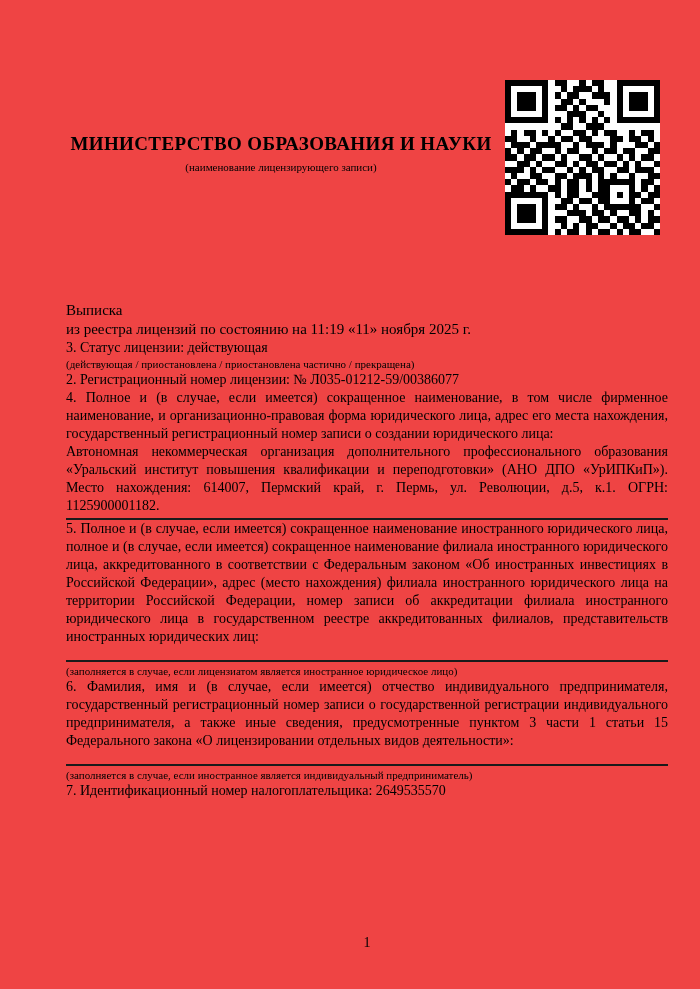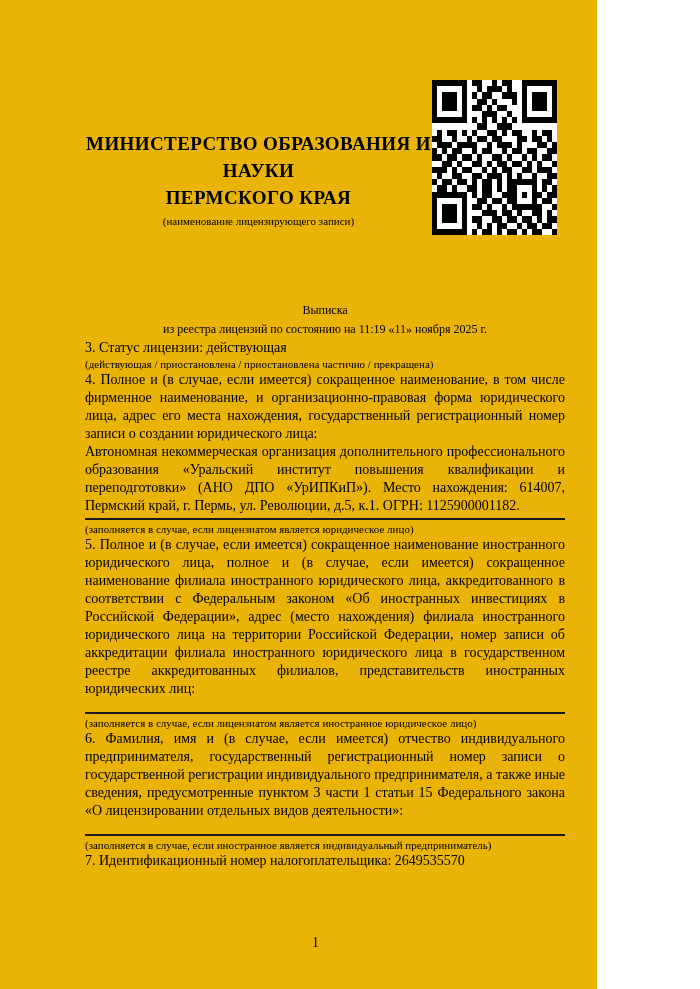--- a/index.html
+++ b/index.html
@@ -2,28 +2,28 @@
 <html lang="ru"><head>
 <meta charset="utf-8">
 <style>
   html, body {
     margin: 0;
     padding: 0;
     background: #ffffff;
   }
   .page {
     position: relative;
-    width: 597px;
+    width: 700px;
     height: 989px;
     box-sizing: border-box;
-    background: #eab308;
+    background: #ef4444;
     color: #000000;
     font-family: "Liberation Serif", "DejaVu Serif", serif;
     font-size: 14px;
-    padding: 0 32px 0 85px;
+    padding: 0 32px 0 66px;
     overflow: hidden;
   }
 
   
   .header-row {
     display: flex;
     justify-content: space-between;
     align-items: flex-start;
     margin-top: 80px;
   }
@@ -50,22 +50,22 @@
     display: grid;
     grid-template-columns: repeat(25, 1fr);
     grid-template-rows: repeat(25, 1fr);
     background: #ffffff;
   }
   .qr .m1 { background: #000000; }
 
   
   .doc-title {
     margin-top: 66px;
-    text-align: center;
-    font-size: 12px;
+    text-align: left;
+    font-size: 15px;
     line-height: 19px;
   }
 
   
   p.body {
     margin: 0;
     line-height: 18px;
   }
   .just { text-align: justify; }
   .center-caption {
@@ -97,21 +97,20 @@
   }
 </style>
 </head>
 <body>
 
 <div class="page">
 
   <div class="header-row">
     <div class="ministry-block">
       <div class="ministry-name">МИНИСТЕРСТВО ОБРАЗОВАНИЯ И НАУКИ</div>
-      <div class="ministry-name">ПЕРМСКОГО КРАЯ</div>
       <div class="ministry-caption">(наименование лицензирующего записи)</div>
     </div>
     <div class="qr">
         <div class="m1"></div>
         <div class="m1"></div>
         <div class="m1"></div>
         <div class="m1"></div>
         <div class="m1"></div>
         <div class="m1"></div>
         <div class="m1"></div>
@@ -737,26 +736,26 @@
   </div>
 
   <div class="doc-title">
     <div>Выписка</div>
     <div>из реестра лицензий по состоянию на 11:19 «11» ноября 2025 г.</div>
   </div>
 
   <p class="body mt-s1">3. Статус лицензии: действующая</p>
   <div class="center-caption">(действующая / приостановлена / приостановлена частично / прекращена)</div>
 
+  <p class="body mt-s2">2. Регистрационный номер лицензии: № Л035-01212-59/00386077</p>
 
 
   <p class="body just mt-s4">4. Полное и (в случае, если имеется) сокращенное наименование, в том числе фирменное наименование, и организационно-правовая форма юридического лица, адрес его места нахождения, государственный регистрационный номер записи о создании юридического лица:</p>
   <p class="body just">Автономная некоммерческая организация дополнительного профессионального образования «Уральский институт повышения квалификации и переподготовки» (АНО ДПО «УрИПКиП»). Место нахождения: 614007, Пермский край, г. Пермь, ул. Революции, д.5, к.1. ОГРН: 1125900001182.</p>
   <div class="rule rule-tight"></div>
-  <div class="center-caption cap-gap">(заполняется в случае, если лицензиатом является юридическое лицо)</div>
 
   <p class="body just mt-s5">5. Полное и (в случае, если имеется) сокращенное наименование иностранного юридического лица, полное и (в случае, если имеется) сокращенное наименование филиала иностранного юридического лица, аккредитованного в соответствии с Федеральным законом «Об иностранных инвестициях в Российской Федерации», адрес (место нахождения) филиала иностранного юридического лица на территории Российской Федерации, номер записи об аккредитации филиала иностранного юридического лица в государственном реестре аккредитованных филиалов, представительств иностранных юридических лиц:</p>
   <div class="rule rule-spaced"></div>
   <div class="center-caption cap-gap">(заполняется в случае, если лицензиатом является иностранное юридическое лицо)</div>
 
   <p class="body just mt-s6">6. Фамилия, имя и (в случае, если имеется) отчество индивидуального предпринимателя, государственный регистрационный номер записи о государственной регистрации индивидуального предпринимателя, а также иные сведения, предусмотренные пунктом 3 части 1 статьи 15 Федерального закона «О лицензировании отдельных видов деятельности»:</p>
   <div class="rule rule-spaced"></div>
   <div class="center-caption cap-gap">(заполняется в случае, если иностранное является индивидуальный предприниматель)</div>
 
   <p class="body mt-s7">7. Идентификационный номер налогоплательщика: 2649535570</p>

